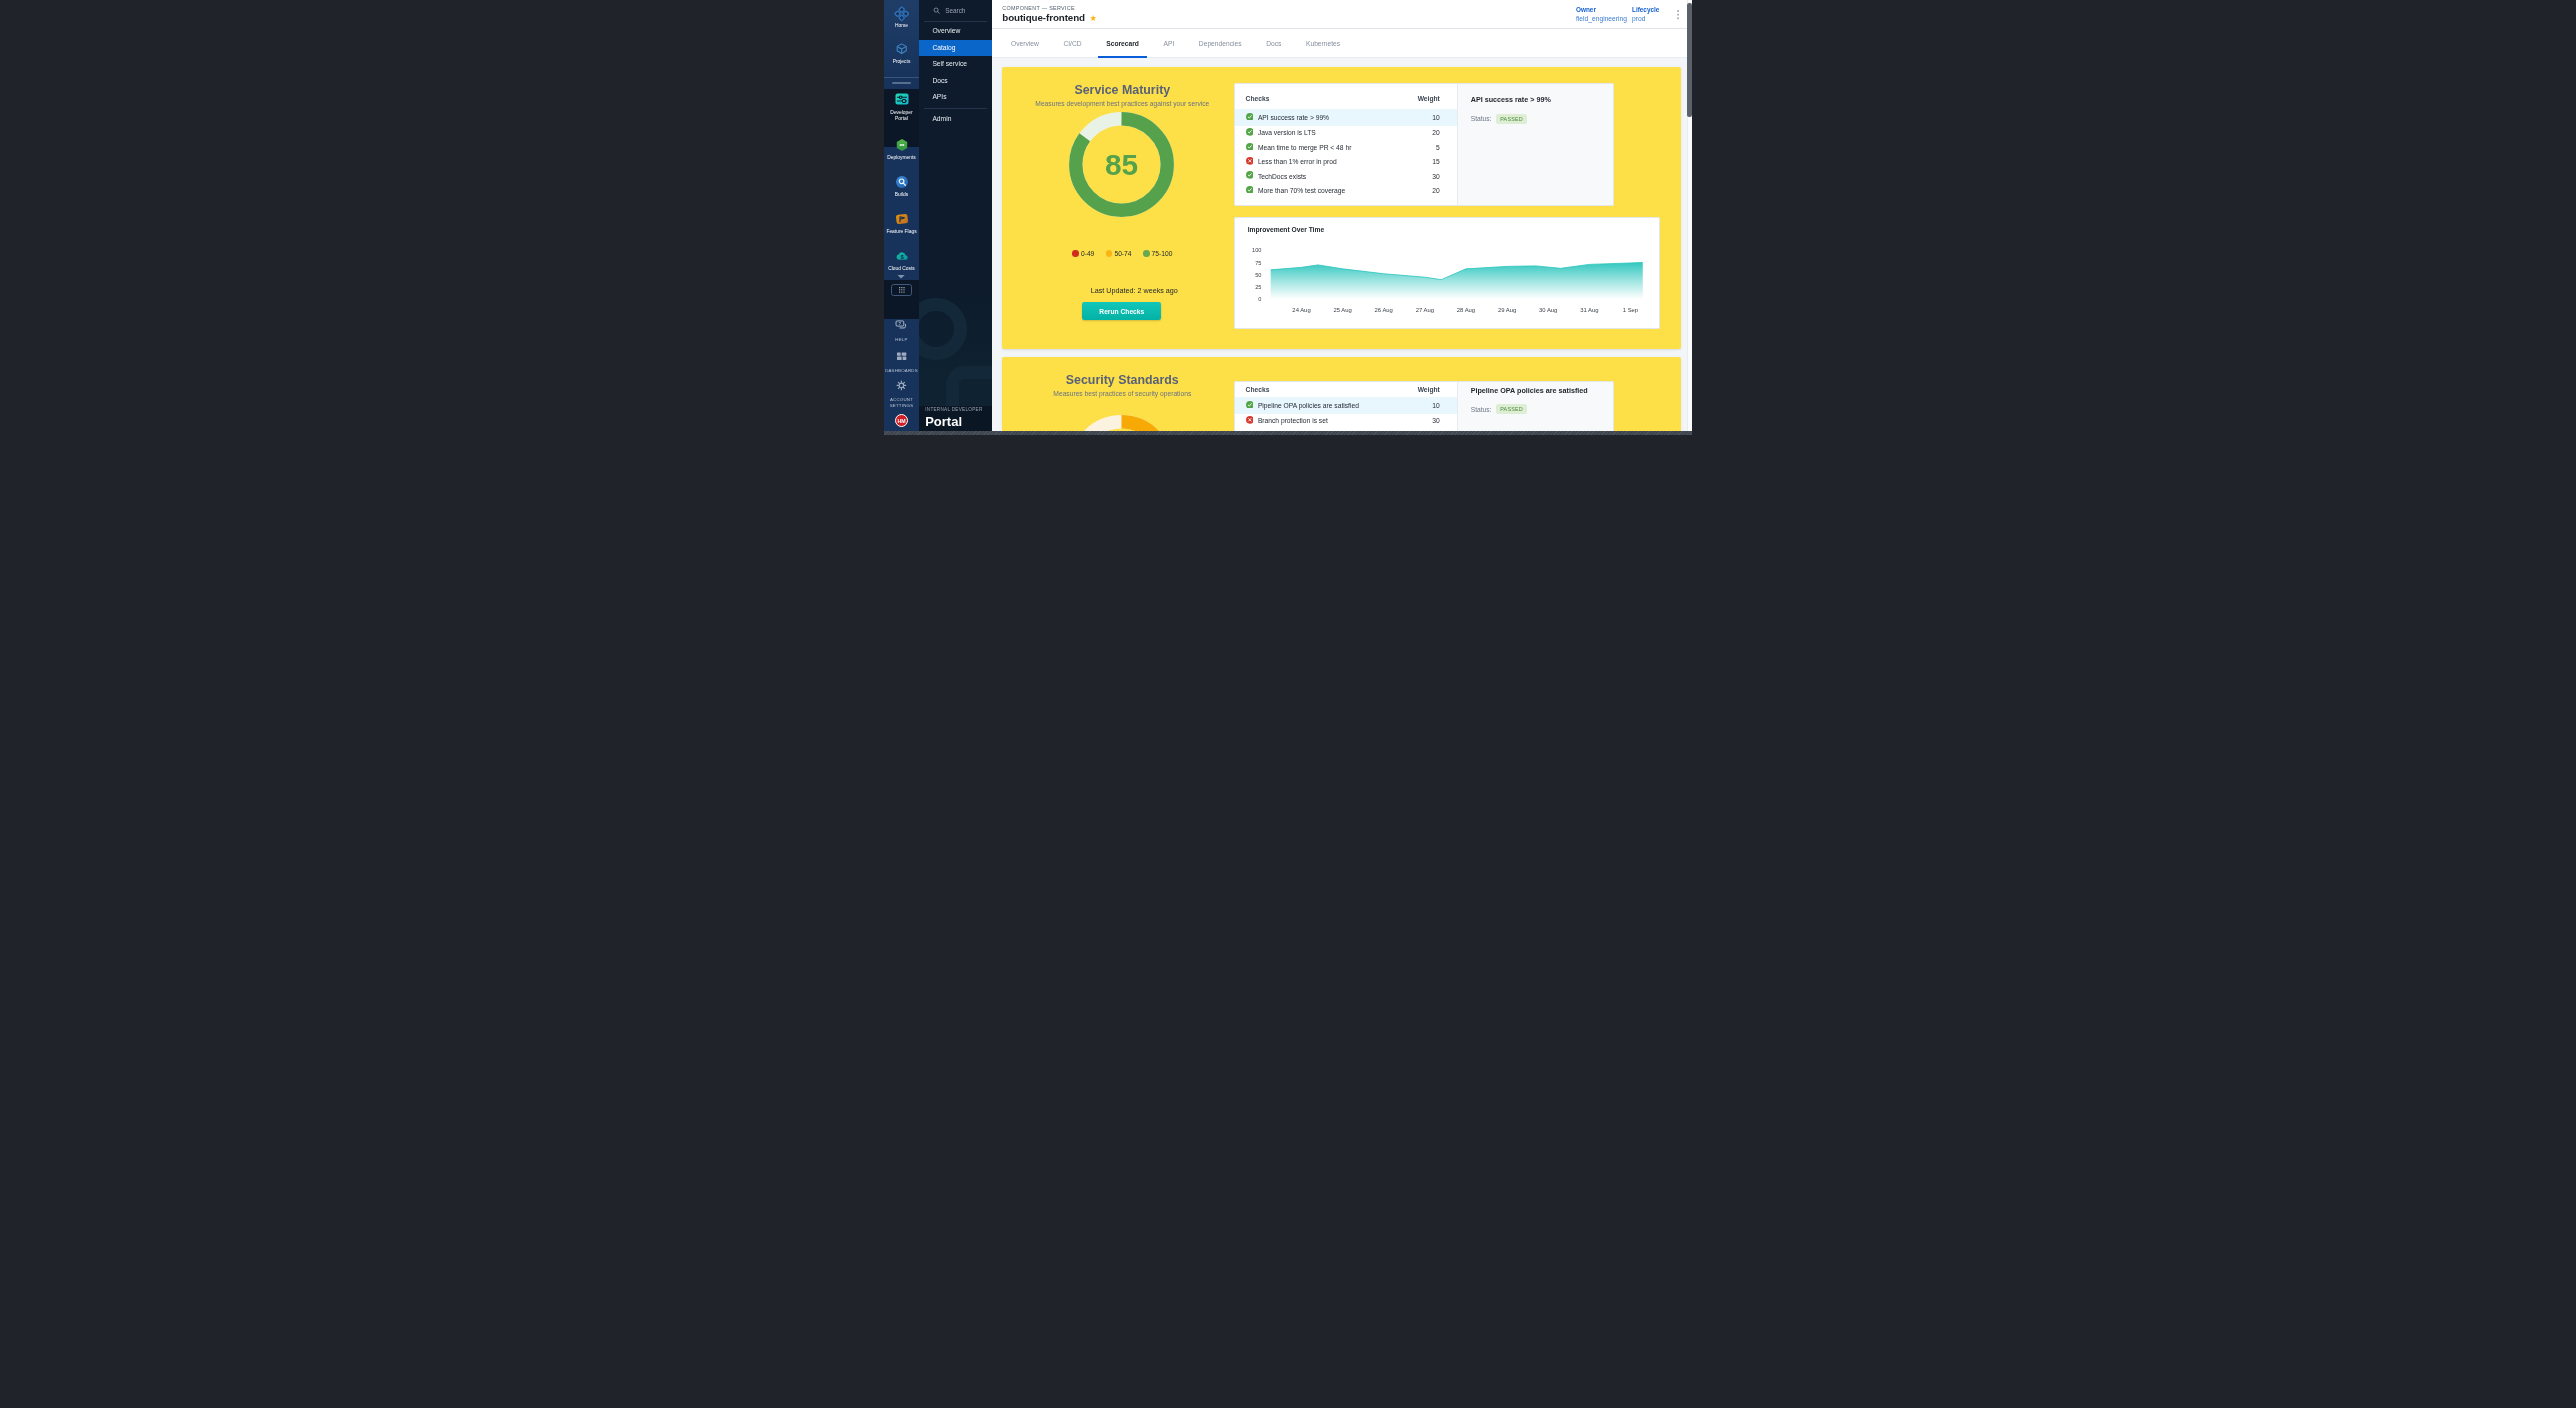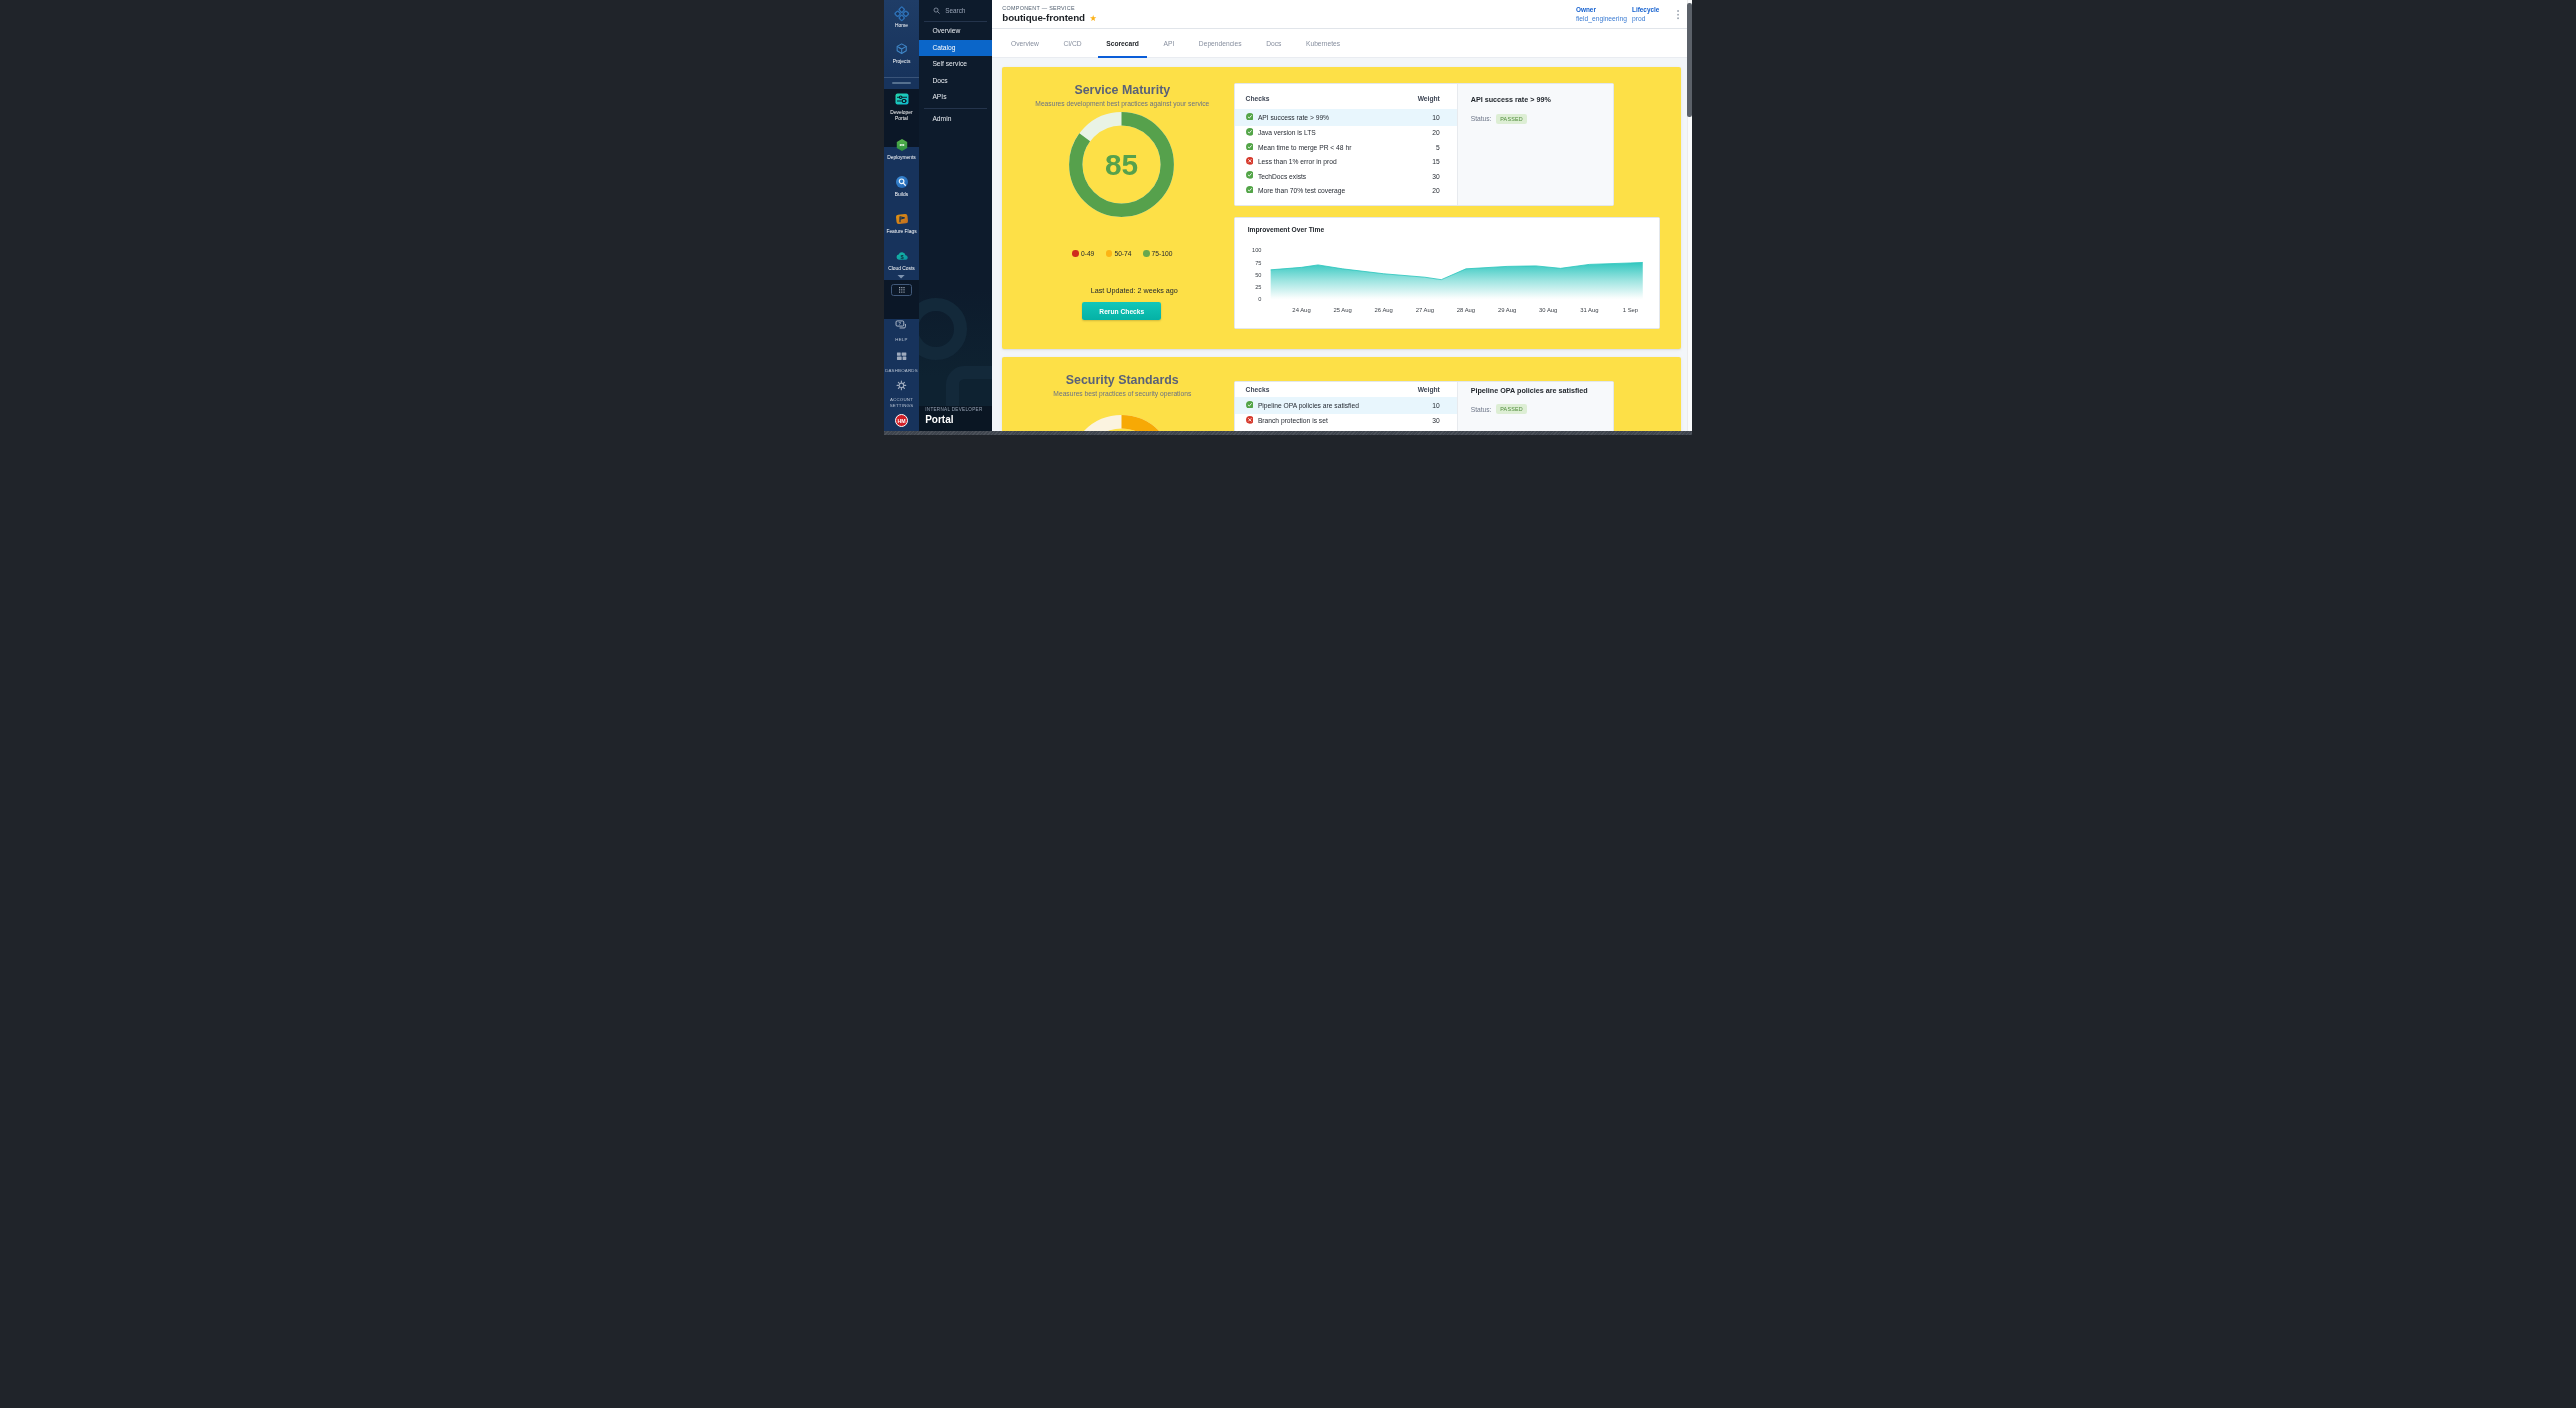--- a/index.html
+++ b/index.html
@@ -34,21 +34,21 @@
   .sb-nav { position:absolute; top:23px; left:0; width:100%; }
   .sb-item { height:16.5px; line-height:16.5px; padding-left:13.4px; font-size:6.7px; color:#e8ecf1; cursor:pointer; }
   .sb-item.active { background:#0b66c9; color:#fff; }
   .sb-admin { position:absolute; top:111px; width:100%; }
   .sb-deco { position:absolute; left:0; top:289px; width:73px; height:146px;
              background:linear-gradient(180deg,#0d1b2c 0%,#0e2231 60%,#0e2231 100%); overflow:hidden; }
   .sb-ring { position:absolute; left:-14.4px; top:9.3px; width:62px; height:62px; border-radius:50%; border:13.4px solid #13293a; }
   .sb-rrect { position:absolute; right:-31px; top:77px; width:77px; height:98px; border-radius:18.5px; border:13.4px solid #13293a; }
   .sb-band { position:absolute; left:0; bottom:0; width:100%; height:29px; background:rgba(9,20,33,.85); }
   .sb-eyebrow { position:absolute; left:6.2px; top:407px; font-size:4.6px; letter-spacing:0.3px; color:#96a2b3; }
-  .sb-portal { position:absolute; left:6.2px; top:414px; font-size:10px; font-weight:bold; color:#fff; }
+  .sb-portal { position:absolute; left:6.2px; top:414px; font-size:13px; font-weight:bold; color:#fff; }
 
   
   .main { position:absolute; left:108px; top:0; width:700px; height:435px; }
   .hdr { position:relative; height:29px; background:#fff; border-bottom:0.5px solid #e1e5ea; z-index:5; }
   .crumb { position:absolute; left:10.3px; top:4.6px; font-size:5.4px; letter-spacing:0.3px; color:#4e5c6d; }
   .title-row { position:absolute; left:10.3px; top:12.4px; display:flex; align-items:center; }
   .page-title { font-size:9.8px; font-weight:bold; color:#1d2126; letter-spacing:-0.1px; }
   .fav-star { color:#fcb219; font-size:8.2px; margin-left:4.6px; cursor:pointer; }
   .meta { position:absolute; top:5.7px; }
   .meta .ml { font-size:6.4px; font-weight:bold; color:#1460cf; cursor:pointer; }

